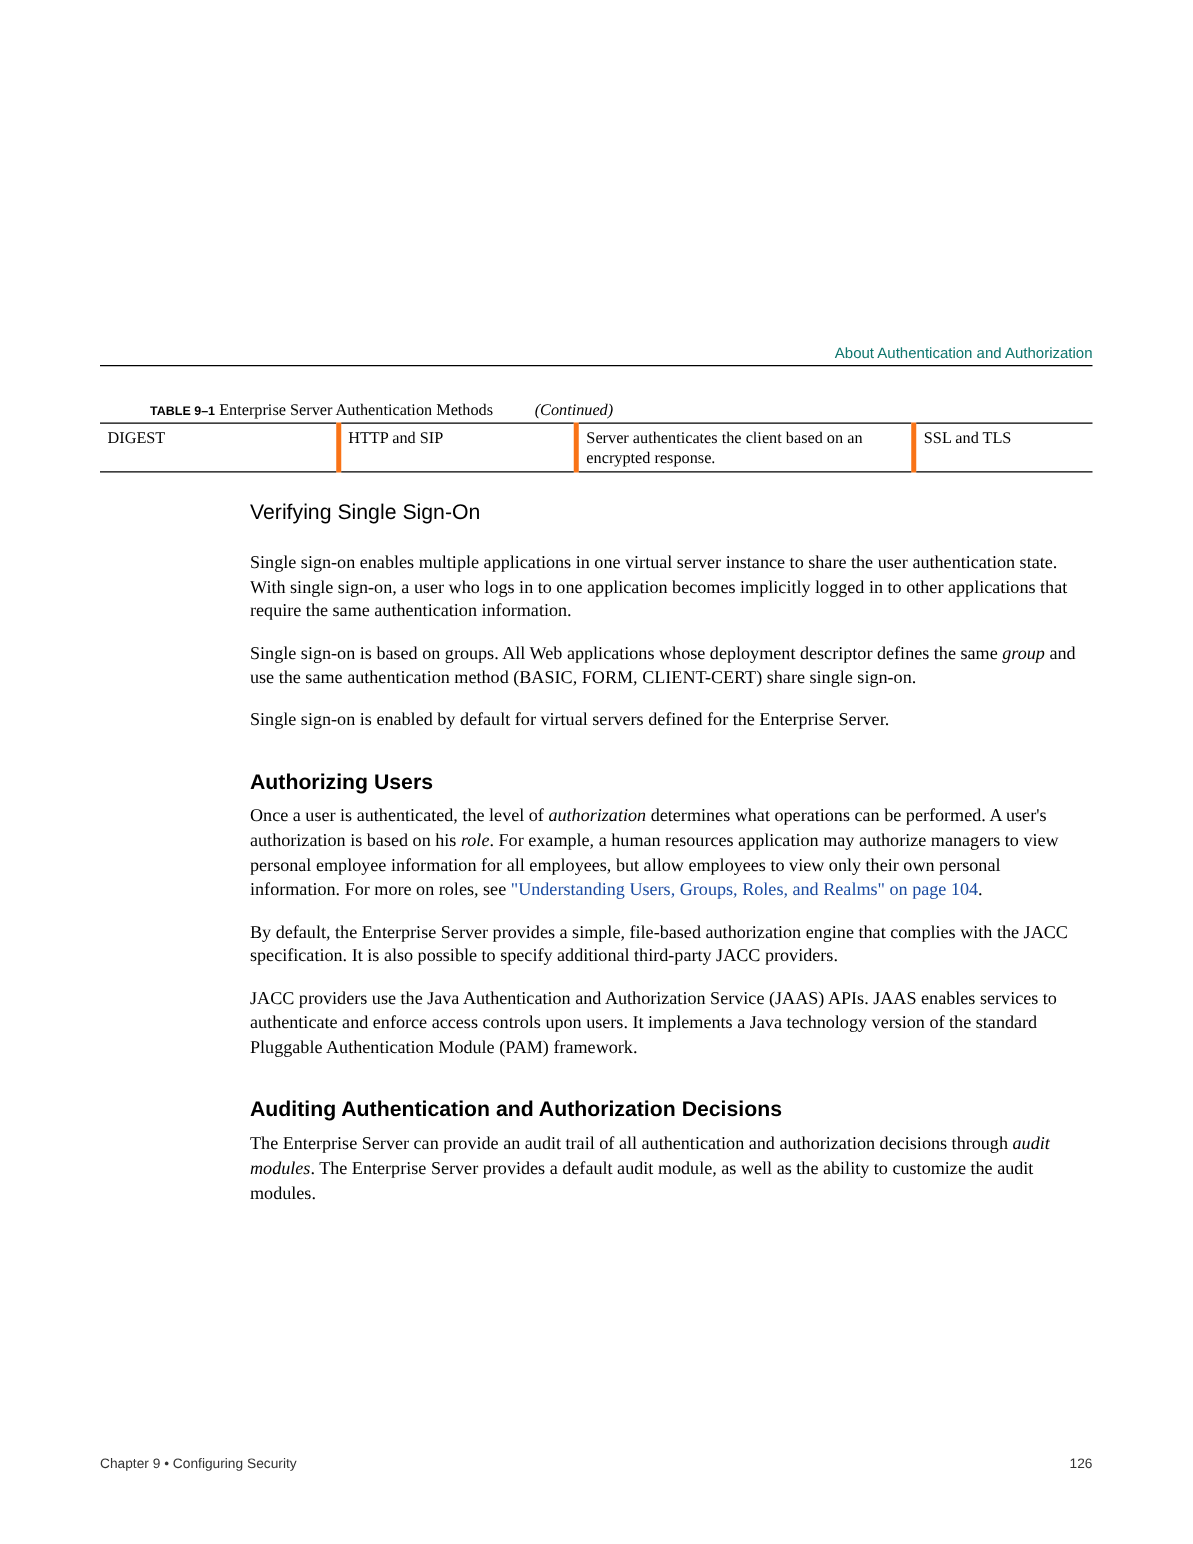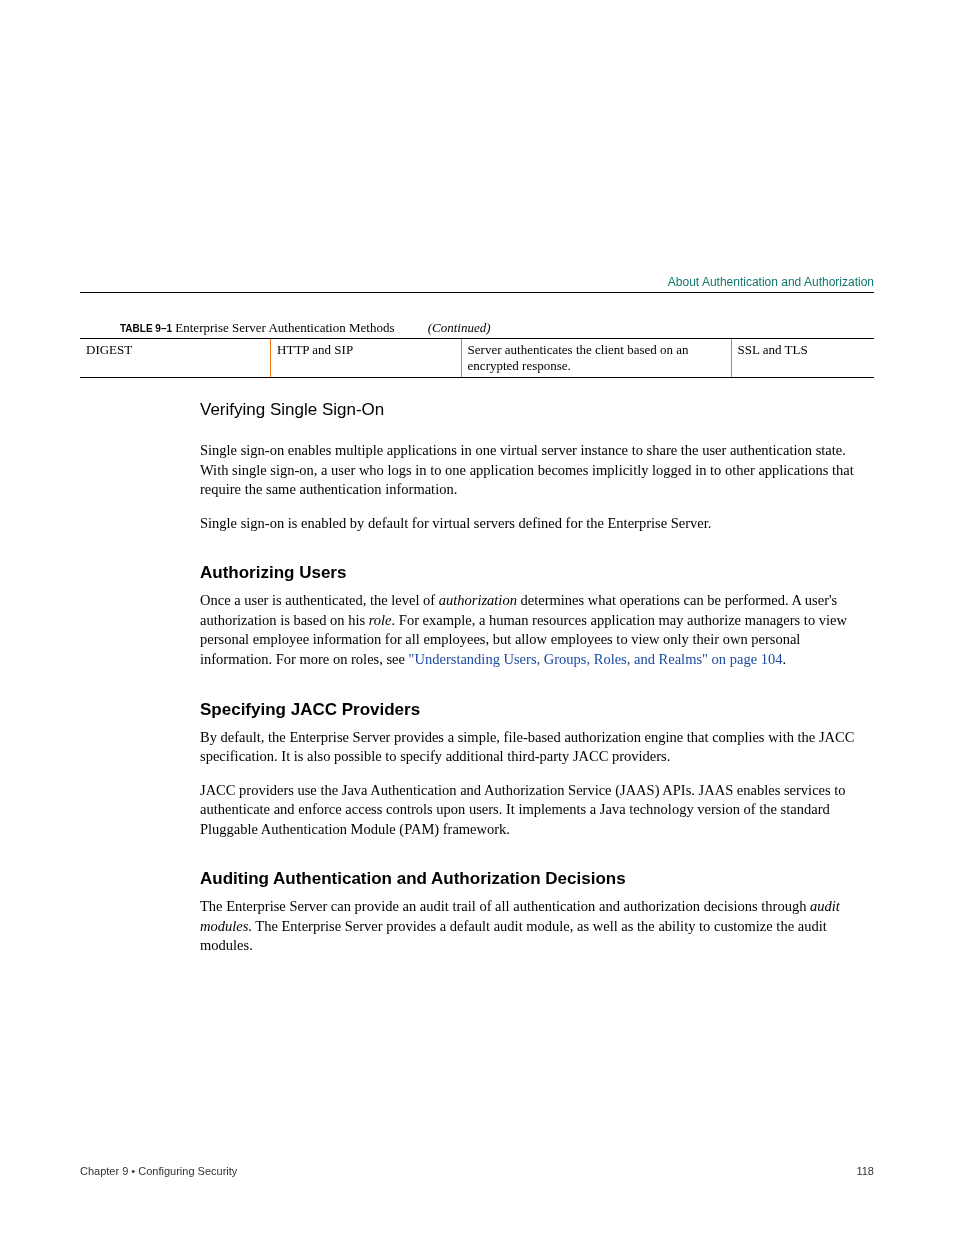--- a/index.html
+++ b/index.html
@@ -46,21 +46,21 @@
       margin-left: 30px;
     }
     table.auth {
       border-collapse: collapse;
       width: 100%;
       font-size: 13px;
     }
     table.auth td {
       border-top: 1px solid #000;
       border-bottom: 1px solid #000;
-      border-left: 1px solid #f97316;
+      border-left: 4px solid #f97316;
       border-right: none;
       padding: 3px 6px;
       vertical-align: top;
     }
     table.auth td:first-child {
       border-left: none;
     }
     .content {
       margin-left: 120px;
       margin-right: 0;
@@ -124,35 +124,37 @@
       <td style="width:34%">Server authenticates the client based on an encrypted response.</td>
       <td style="width:18%">SSL and TLS</td>
     </tr>
   </tbody>
     </table>
 
   <div class="content">
 
     <h3>Verifying Single Sign-On</h3>
     <p>Single sign-on enables multiple applications in one virtual server instance to share the user authentication state. With single sign-on, a user who logs in to one application becomes implicitly logged in to other applications that require the same authentication information.</p>
+    <p>
+      <span>Single sign-on is based on groups. All Web applications whose deployment descriptor defines the same </span><em>group</em><span> and use the same authentication method (BASIC, FORM, CLIENT-CERT) share single sign-on.</span>
+    </p>
     <p>Single sign-on is enabled by default for virtual servers defined for the Enterprise Server.</p>
 
     <h2>Authorizing Users</h2>
     <p>
       <span>Once a user is authenticated, the level of </span><em>authorization</em><span> determines what operations can be performed. A user's authorization is based on his </span><em>role</em><span>. For example, a human resources application may authorize managers to view personal employee information for all employees, but allow employees to view only their own personal information. For more on roles, see </span><a href="#" class="xref">"Understanding Users, Groups, Roles, and Realms" on page 104</a><span>.</span>
     </p>
 
-    <h2>Specifying JACC Providers</h2>
     <p>By default, the Enterprise Server provides a simple, file-based authorization engine that complies with the JACC specification. It is also possible to specify additional third-party JACC providers.</p>
     <p>JACC providers use the Java Authentication and Authorization Service (JAAS) APIs. JAAS enables services to authenticate and enforce access controls upon users. It implements a Java technology version of the standard Pluggable Authentication Module (PAM) framework.</p>
 
     <h2>Auditing Authentication and Authorization Decisions</h2>
     <p>
       <span>The Enterprise Server can provide an audit trail of all authentication and authorization decisions through </span><em>audit modules</em><span>. The Enterprise Server provides a default audit module, as well as the ability to customize the audit modules.</span>
     </p>
 
   </div>
 </div>
 
 <div class="footer">
   <span>Chapter 9 • Configuring Security</span>
-  <span class="pnum">118</span>
+  <span class="pnum">126</span>
 </div>
 
 </body></html>

